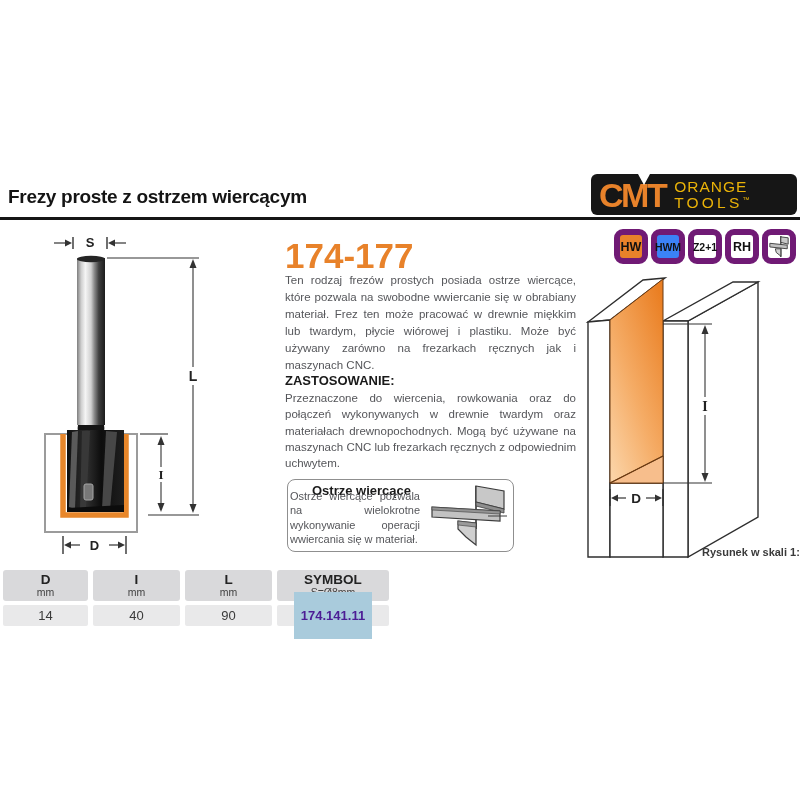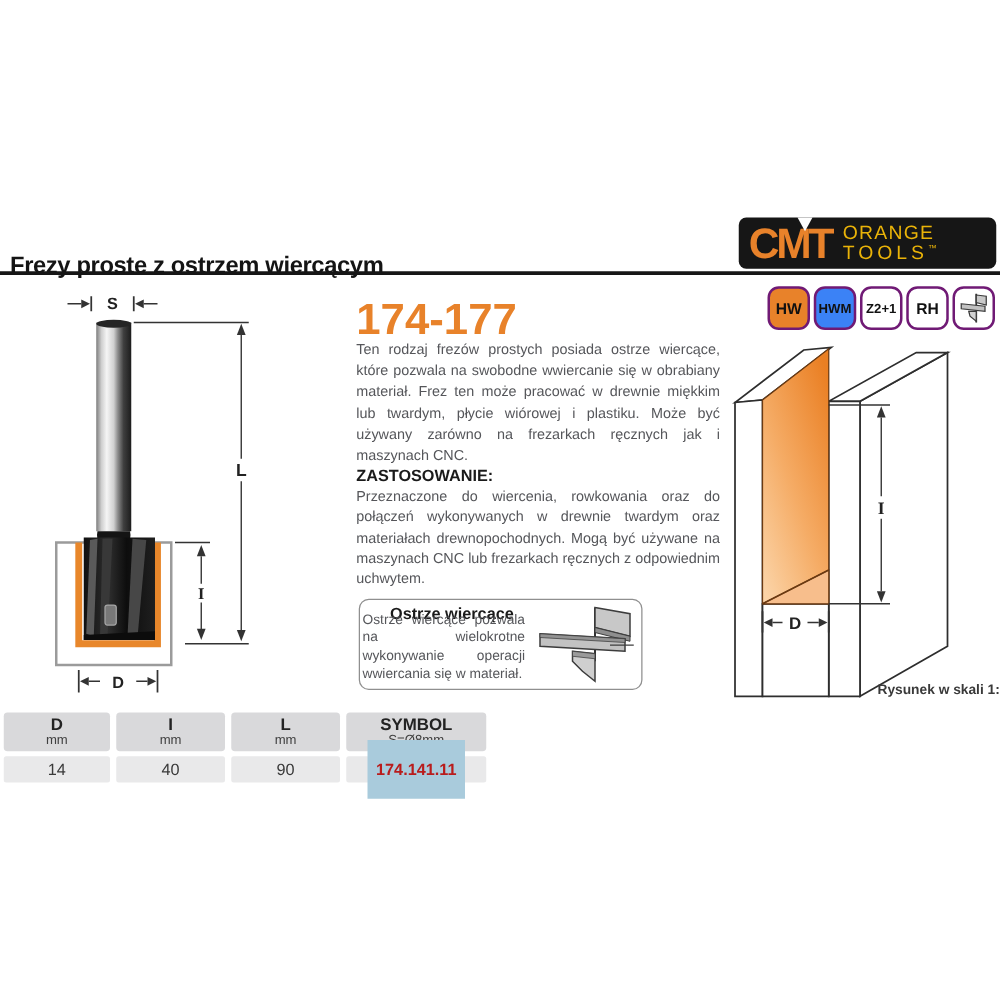--- a/index.html
+++ b/index.html
@@ -1,35 +1,35 @@
 <!DOCTYPE html>
 <html><head>
 <meta charset="utf-8">
 <style>
   html,body{margin:0;padding:0;background:#fff;}
   .page{position:relative;width:800px;height:800px;background:#fff;overflow:hidden;
         font-family:"Liberation Sans",sans-serif;}
   
   #title{position:absolute;left:8px;top:186px;font-size:19px;font-weight:bold;
-         color:#141414;letter-spacing:-0.3px;margin-top:16px;}
+         color:#141414;letter-spacing:-0.3px;}
   #rule{position:absolute;left:0;top:217px;width:800px;height:2.5px;background:#161616;}
   #logo{position:absolute;left:591px;top:174px;width:206px;height:41px;background:#161616;
         border-radius:6px;display:flex;align-items:center;box-sizing:border-box;}
   .logo-cmt{font-size:34px;font-weight:800;color:#E8822A;letter-spacing:-2.5px;
             margin-left:8px;line-height:1;}
   .logo-tri{position:absolute;left:47px;top:0;width:0;height:0;
             border-left:6px solid transparent;border-right:6px solid transparent;
             border-top:11px solid #ffffff;}
   .logo-right{margin-left:9px;color:#eab308;font-weight:400;line-height:1;}
   .lr1{display:block;font-size:15.5px;letter-spacing:1px;}
   .lr2{display:block;font-size:15.5px;letter-spacing:3.2px;margin-top:1px;}
   .tm{font-size:7px;letter-spacing:0;vertical-align:super;}
   
   #badges{position:absolute;left:614px;top:229px;display:flex;gap:3px;}
-  .badge{width:34px;height:35px;border:2px solid #701a75;border-radius:9px;background:#fff;
+  .badge{width:34px;height:35px;border:6px solid #701a75;border-radius:9px;background:#fff;
          display:flex;align-items:center;justify-content:center;font-weight:bold;
          font-size:12.5px;color:#111;box-sizing:border-box;}
   .badge.b0{background:#E8822A;}
   .badge.b1{background:#3b82f6;font-size:10.5px;}
   .badge.b2{font-size:10.5px;}
   
   #code{position:absolute;left:285px;top:236px;font-size:35px;font-weight:800;color:#E8822A;}
   #desc{position:absolute;left:285px;top:272px;width:291px;font-size:11.5px;line-height:17px;
         color:#55565A;text-align:justify;}
   #app-head{position:absolute;left:285px;top:373px;font-size:13px;font-weight:800;color:#1a1a1a;}
@@ -51,21 +51,21 @@
   .trow{position:absolute;display:flex;gap:5px;}
   #thead{left:3px;top:570px;}
   #tdata{left:3px;top:605px;}
   .hcell{height:31px;background:#D9D9DB;border-radius:3px;display:flex;flex-direction:column;
          align-items:center;justify-content:center;line-height:1.05;}
   .hmain{font-size:13.5px;font-weight:bold;color:#232323;}
   .hsub{font-size:10.5px;color:#3f3f3f;}
   .dcell{height:21px;background:#E9E9EA;border-radius:2px;display:flex;align-items:center;
          justify-content:center;font-size:13px;color:#3a3a3a;}
   .w0{width:85px;}.w1{width:87px;}.w2{width:87px;}.w3{width:112px;justify-content:center;}
-  .sym{background:#A9CBDC;font-weight:800;color:#b91c1c;padding:15px 7px;font-size:13px;line-height:17px;}
+  .sym{background:#A9CBDC;font-weight:800;color:#4c1d95;padding:15px 7px;font-size:13px;line-height:17px;}
   svg text{font-family:"Liberation Sans",sans-serif;}
   svg text.serif{font-family:"Liberation Serif",serif;}
 </style>
 </head>
 <body>
 
 <div class="page">
 
   <div id="title">Frezy proste z ostrzem wiercącym</div>
   <div id="rule"></div>

